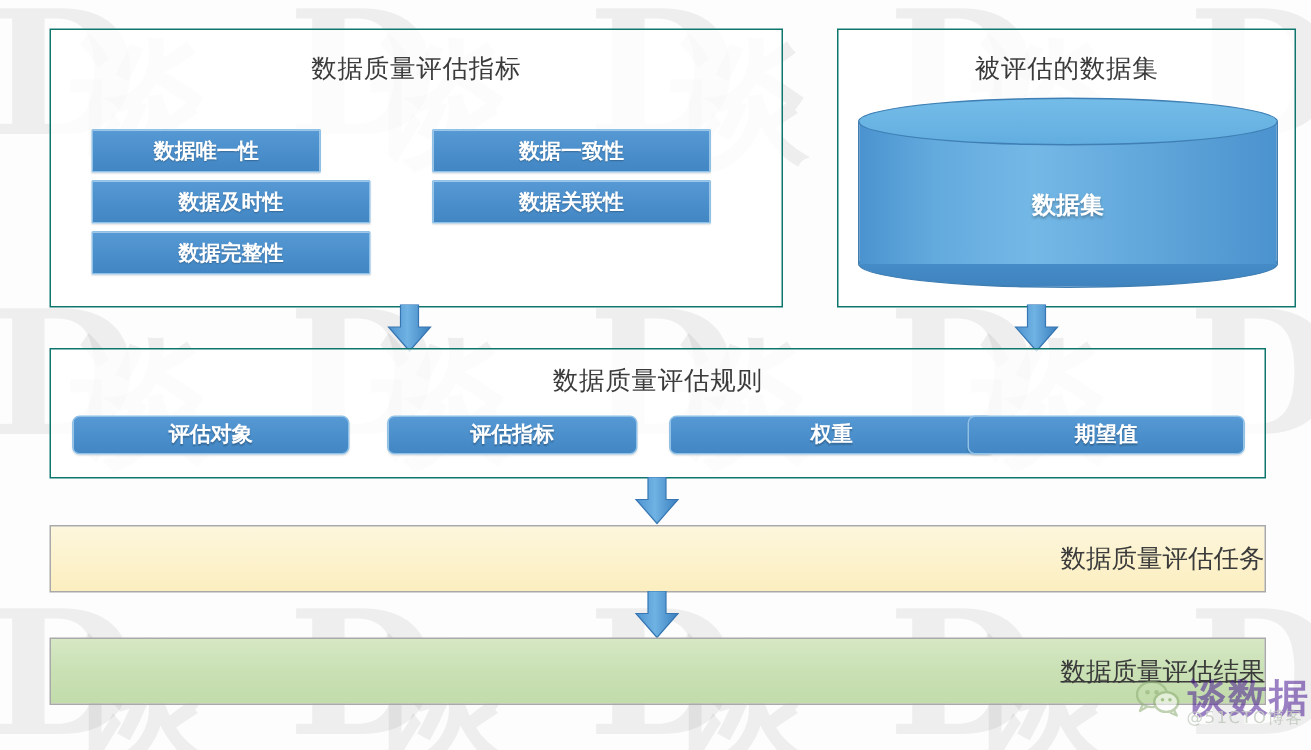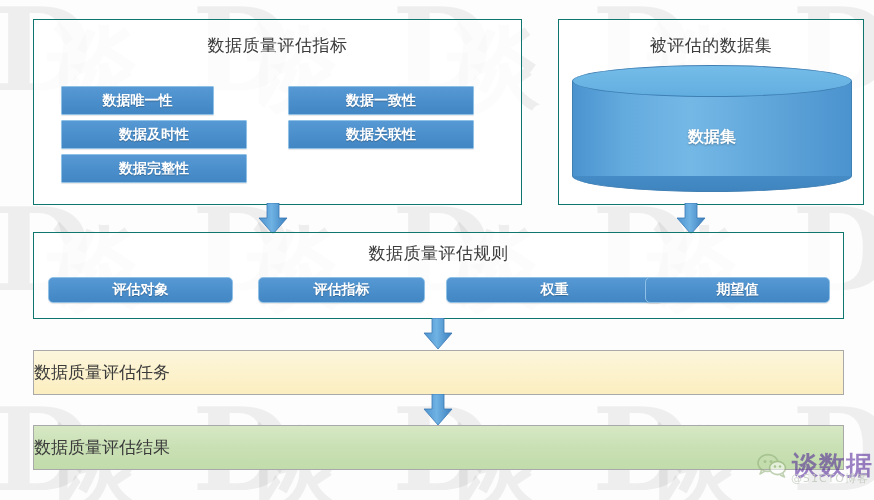--- a/index.html
+++ b/index.html
@@ -134,29 +134,30 @@
   }
   .arrow svg { display: block; }
 
   
   .flowbar {
     position: absolute;
     box-sizing: border-box;
     border: 1px solid #a9a9a9;
     display: flex;
     align-items: center;
-    justify-content: flex-start;
+    justify-content: flex-end;
     font-size: 17px;
     color: #3b3b3b;
   }
   .flowbar.yellow {
     background: linear-gradient(180deg, #fcf6dd 0%, #fcf2cd 50%, #fbeec0 100%);
   }
   .flowbar.green {
     background: linear-gradient(180deg, #d6e8c4 0%, #c9e0b4 50%, #c2dcab 100%);
+    text-decoration: underline;
   }
 
   
   .badge {
     position: absolute;
     display: flex;
     align-items: center;
     gap: 5px;
     opacity: 0.55;
   }

